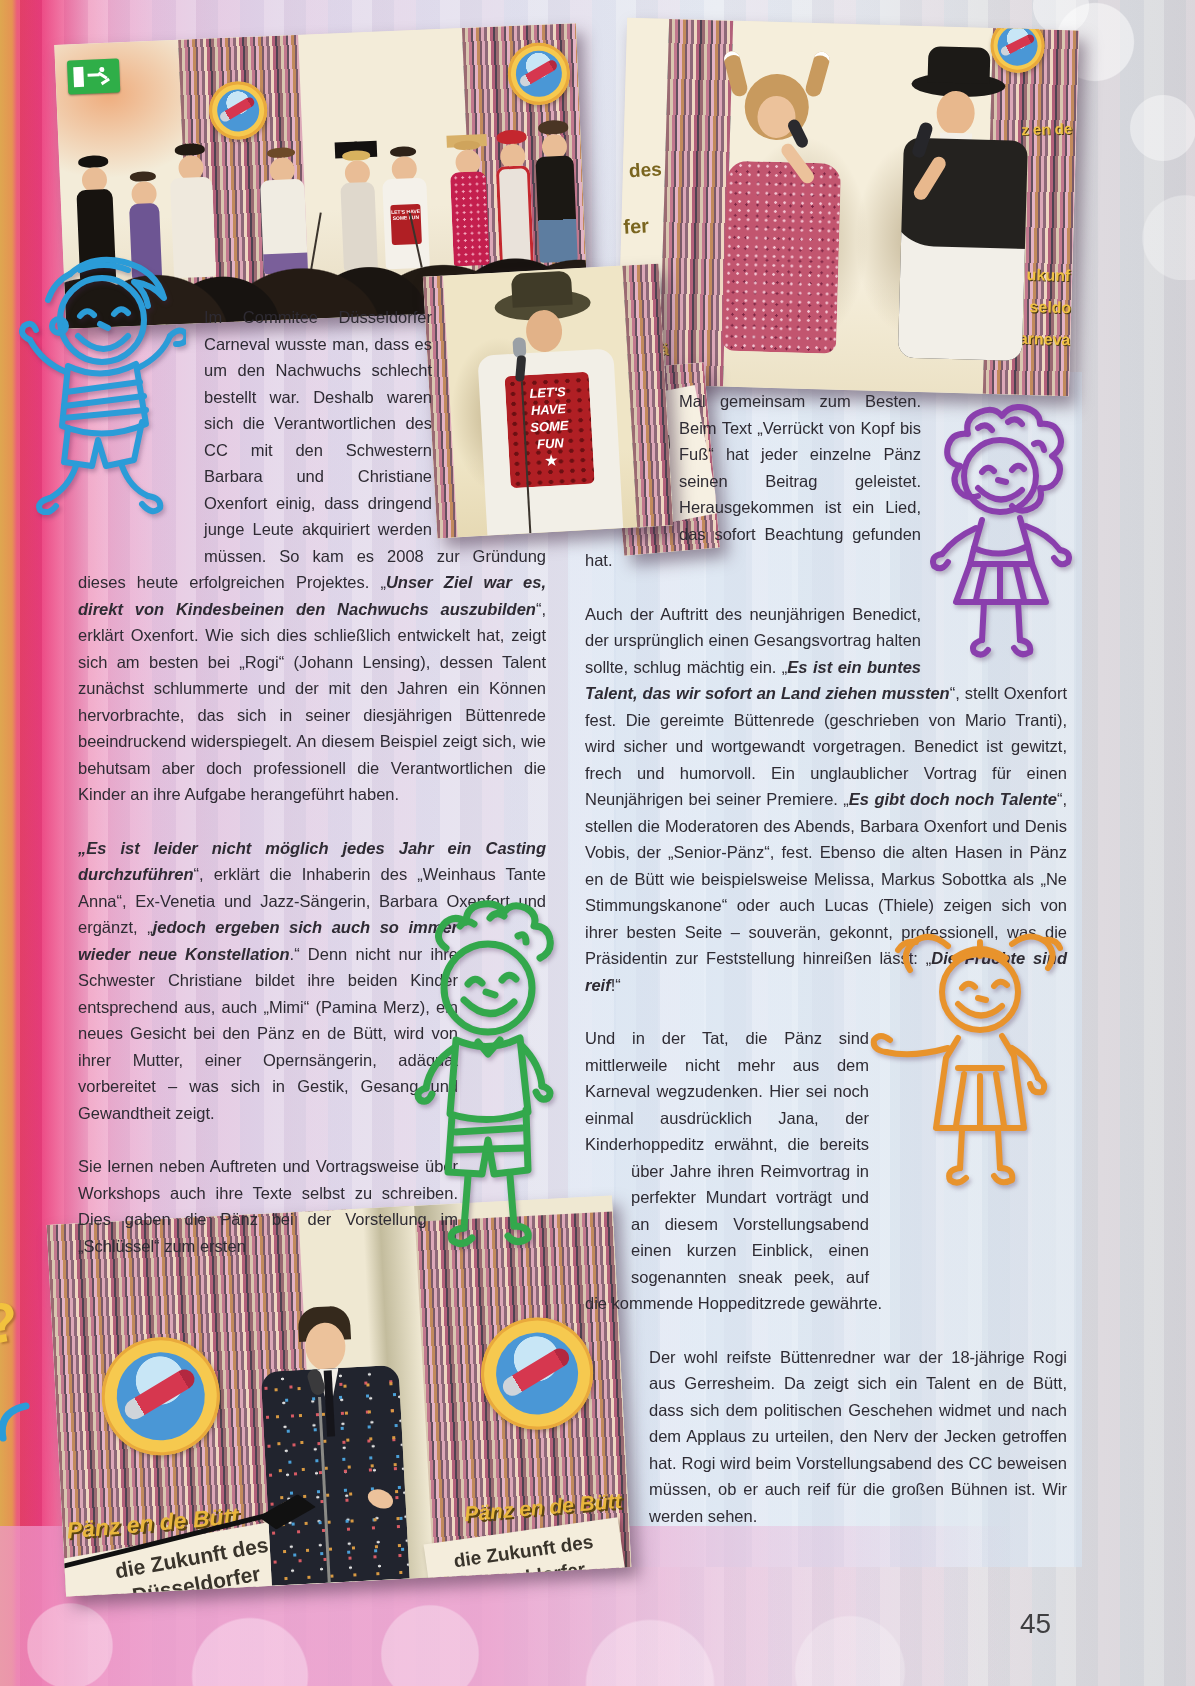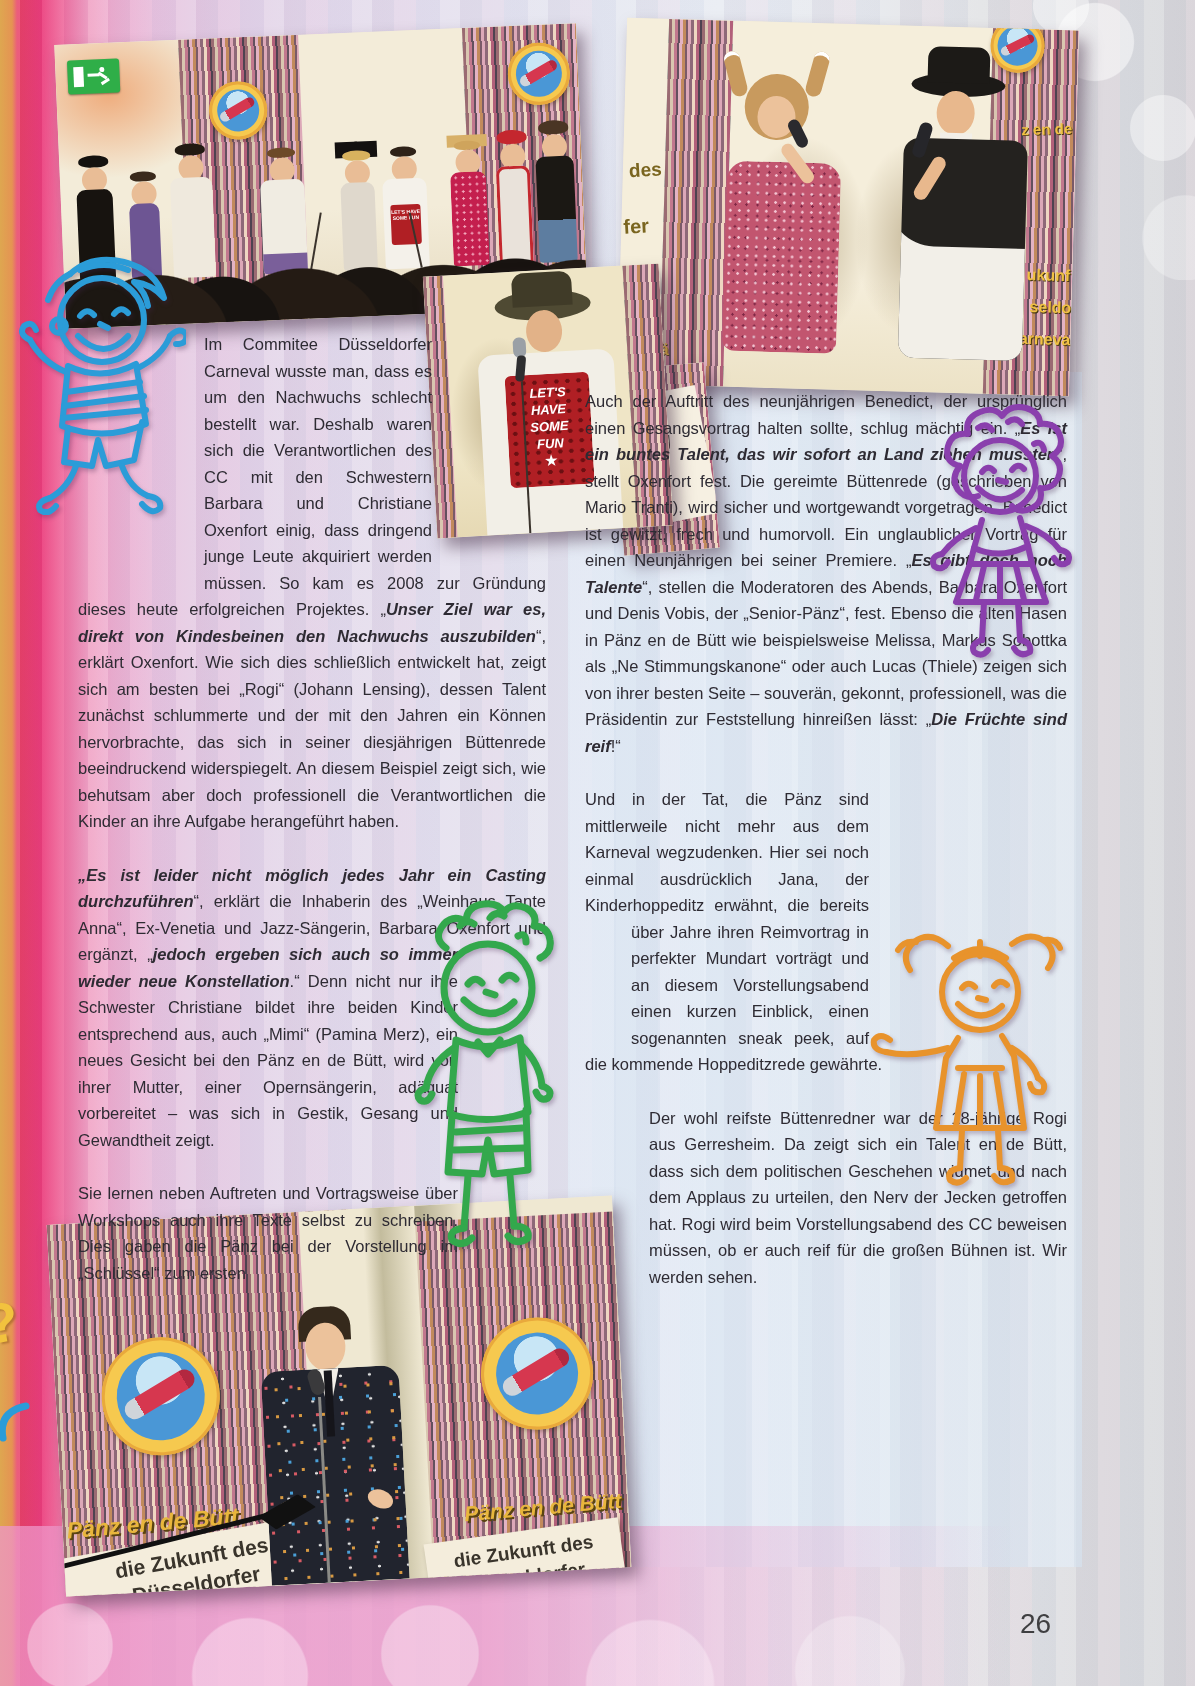--- a/index.html
+++ b/index.html
@@ -377,41 +377,46 @@
     <path d="M102 156 L94 208"></path>
       <path d="M118 158 L118 208"></path>
       <path d="M134 156 L142 208"></path>
     <path d="M100 212 L98 250"></path>
       <path d="M98 250 q-14 2 -10 12 q8 6 16 -2"></path>
     <path d="M136 212 L138 250"></path>
       <path d="M138 250 q14 0 12 12 q-12 6 -18 -4"></path>
   </g>
 </svg>
 
-<div class="col" style="left:78px;top:331px;width:468px;">
+<div class="col" style="left:78px;top:304px;width:468px;">
   <p>
     <span class="fl" style="width:126px;height:240px;"></span>
     <span class="fr" style="width:114px;height:216px;"></span>
     <span>Im Commitee Düsseldorfer Carneval wusste man, dass es um den Nachwuchs schlecht bestellt war. Deshalb waren sich die Verantwortlichen des CC mit den Schwestern Barbara und Christiane Oxenfort einig, dass dringend junge Leute akquiriert werden müssen. So kam es 2008 zur Gründung dieses heute erfolgreichen Projektes. „</span><span class="bi">Unser Ziel war es, direkt von Kindesbeinen den Nachwuchs auszubilden</span><span>“, erklärt Oxenfort. Wie sich dies schließlich entwickelt hat, zeigt sich am besten bei „Rogi“ (Johann Lensing), dessen Talent zunächst schlummerte und der mit den Jahren ein Können hervorbrachte, das sich in seiner diesjährigen Büttenrede beeindruckend widerspiegelt. An diesem Beispiel zeigt sich, wie behutsam aber doch professionell die Verantwortlichen die Kinder an ihre Aufgabe herangeführt haben.</span>
   </p>
   <p>
     <span class="bi">„Es ist leider nicht möglich jedes Jahr ein Casting durchzuführen</span><span>“, erklärt die Inhaberin des „Weinhaus Tante Anna“, Ex-Venetia und Jazz-Sängerin, Barbara Oxenfort und ergänzt, „</span><span class="fr" style="width:88px;height:335px;"></span><span class="bi">jedoch ergeben sich auch so immer wieder neue Konstellation</span><span>.“ Denn nicht nur ihre Schwester Christiane bildet ihre beiden Kinder entsprechend aus, auch „Mimi“ (Pamina Merz), ein neues Gesicht bei den Pänz en de Bütt, wird von ihrer Mutter, einer Opernsängerin, adäquat vorbereitet – was sich in Gestik, Gesang und Gewandtheit zeigt.</span>
   </p>
   <p>
     <span>Sie lernen neben Auftreten und Vortragsweise über Workshops auch ihre Texte selbst zu schreiben. Dies gaben die Pänz bei der Vorstellung im „Schlüssel“ zum ersten</span>
   </p>
 </div>
 
 <div class="col" style="left:585px;top:388px;width:482px;">
   <p>
+    <span class="fl" style="width:94px;height:146px;"></span>
+    <span class="fr" style="width:146px;height:280px;"></span>
+    <span>Mal gemeinsam zum Besten. Beim Text „Verrückt von Kopf bis Fuß“ hat jeder einzelne Pänz seinen Beitrag geleistet. Herausgekommen ist ein Lied, das sofort Beachtung gefunden hat.</span>
+  </p>
+  <p>
     <span>Auch der Auftritt des neunjährigen Benedict, der ursprünglich einen Gesangsvortrag halten sollte, schlug mächtig ein. „</span><span class="bi">Es ist ein buntes Talent, das wir sofort an Land ziehen mussten</span><span>“, stellt Oxenfort fest. Die gereimte Büttenrede (geschrieben von Mario Tranti), wird sicher und wortgewandt vorgetragen. Benedict ist gewitzt, frech und humorvoll. Ein unglaublicher Vortrag für einen Neunjährigen bei seiner Premiere. „</span><span class="bi">Es gibt doch noch Talente</span><span>“, stellen die Moderatoren des Abends, Barbara Oxenfort und Denis Vobis, der „Senior-Pänz“, fest. Ebenso die alten Hasen in Pänz en de Bütt wie beispielsweise Melissa, Markus Sobottka als „Ne Stimmungskanone“ oder auch Lucas (Thiele) zeigen sich von ihrer besten Seite – souverän, gekonnt, professionell, was die Präsidentin zur Feststellung hinreißen lässt: „</span><span class="bi">Die Früchte sind reif</span><span>!“</span>
   </p>
   <p>
     <span class="fr" style="width:198px;height:262px;"></span>
     <span>Und in der Tat, die Pänz sind mittlerweile nicht mehr aus dem Karneval wegzudenken. Hier sei noch einmal ausdrücklich Jana, der Kinderhoppeditz erwähnt, die bereits über Jahre ihren </span><span class="fl" style="width:46px;height:112px;"></span><span>Reimvortrag in perfekter Mundart vorträgt und an diesem Vorstellungsabend einen kurzen Einblick, einen sogenannten sneak peek, auf die kommende Hoppeditzrede gewährte.</span>
   </p>
   <p>
     <span>Der wohl reifste Büttenredner war der </span><span class="fl" style="width:64px;height:300px;"></span><span>18-jährige Rogi aus Gerresheim. Da zeigt sich ein Talent en de Bütt, dass sich dem politischen Geschehen widmet und nach dem Applaus zu urteilen, den Nerv der Jecken getroffen hat. Rogi wird beim Vorstellungsabend des CC beweisen müssen, ob er auch reif für die großen Bühnen ist. Wir werden sehen.</span>
   </p>
 
 </div>
 
-<div class="pageno">26</div>
+<div class="pageno">45</div>
 
 </body></html>

